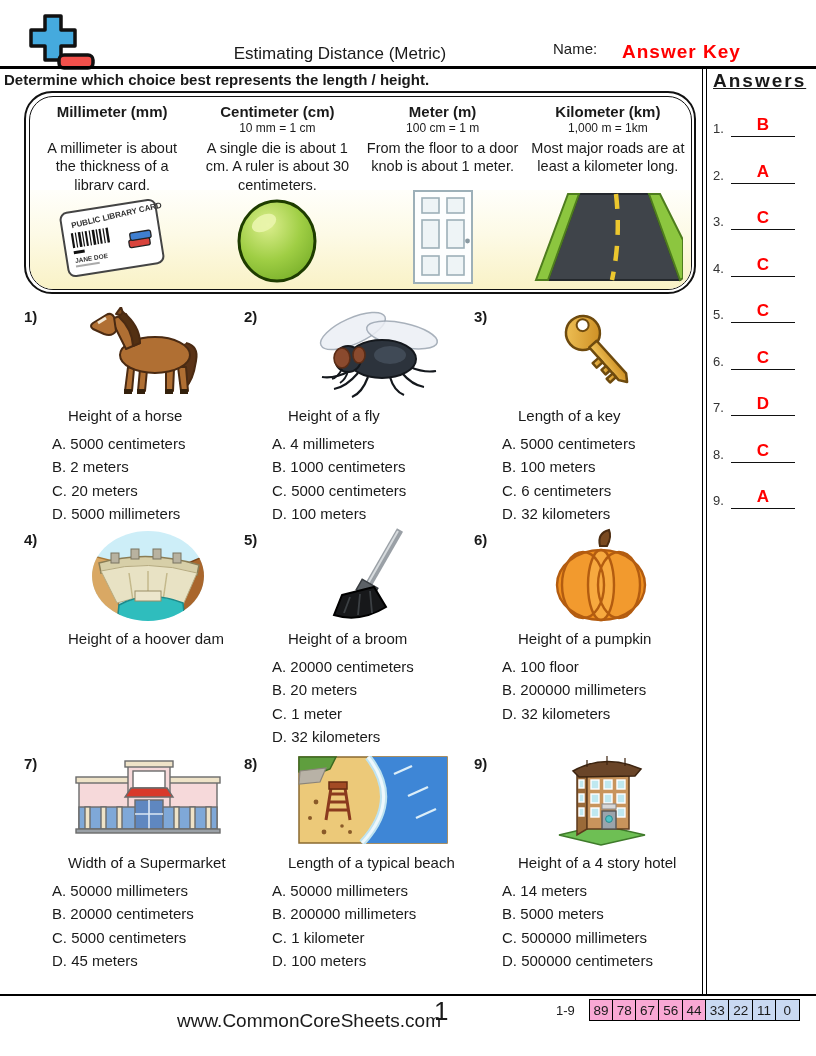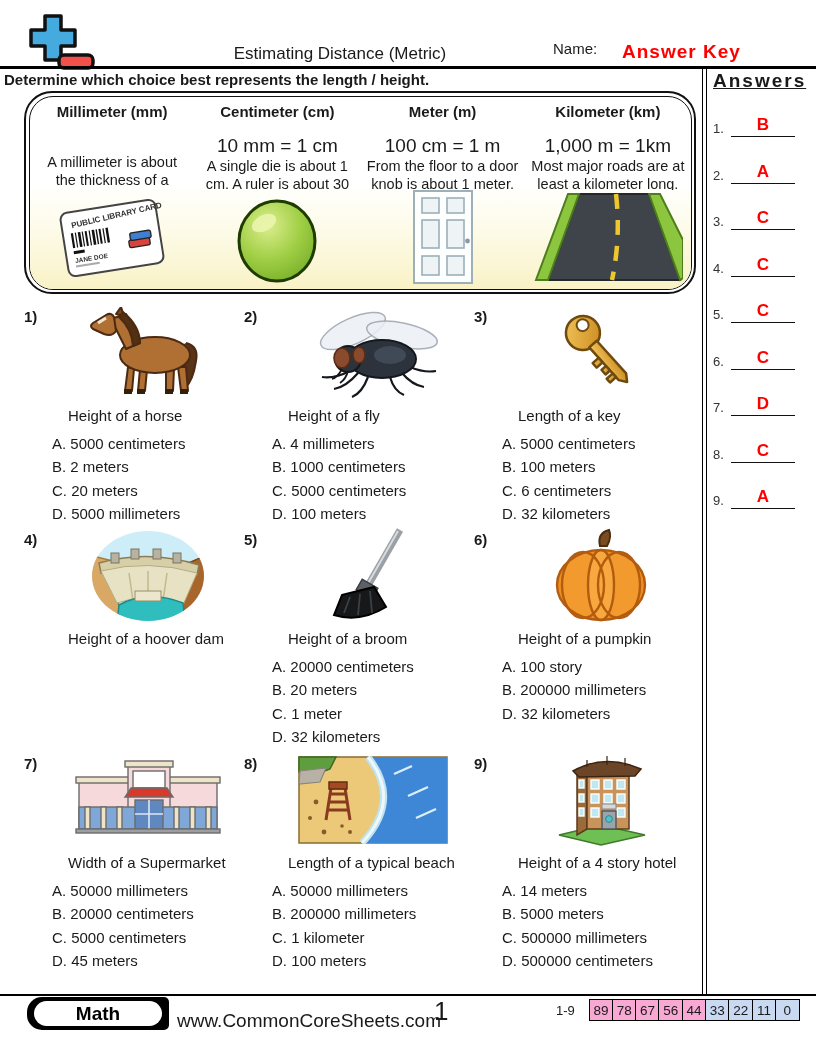--- a/index.html
+++ b/index.html
@@ -24,21 +24,21 @@
   .answer-item { position:absolute; left:10px; display:flex; align-items:flex-end; }
   .answer-num { font-size:13px; color:#333; width:18px; padding-bottom:1px; }
   .answer-letter { width:64px; text-align:center; font-size:17px; font-weight:bold; color:#ff0000; border-bottom:1.8px solid #111; padding-bottom:1px; }
 
   
   .info-box { position:absolute; left:24px; top:91px; width:672px; height:203px; border:2.5px solid #111; border-radius:28px; }
   .info-box-inner { position:absolute; inset:2.5px; border:1.2px solid #111; border-radius:24px; overflow:hidden; }
   .info-grid { position:absolute; left:0; top:4px; width:100%; display:flex; }
   .info-col { width:25%; padding:2px 6px; text-align:center; }
   .info-header { font-size:15px; font-weight:bold; }
-  .info-line1 { font-size:19px; min-height:18px; margin-top:15px; }
+  .info-line1 { font-size:12px; min-height:18px; margin-top:1px; }
   .info-body { font-size:14.5px; line-height:1.28; }
   .info-images { position:absolute; left:0; bottom:0; width:100%; height:99px;
     background:linear-gradient(180deg,#fffffb 0%,#fdfae6 45%,#f9f2c6 100%); display:flex; }
   .info-img { width:25%; display:flex; align-items:flex-end; justify-content:center; padding-bottom:4px; }
 
   
   .q-row { position:absolute; left:24px; width:676px; display:flex; }
   .q-row.r1 { top:305px; } .q-row.r2 { top:528px; } .q-row.r3 { top:752px; }
   .question { position:relative; }
   .question.c1 { width:220px; } .question.c2 { width:230px; } .question.c3 { width:226px; }
@@ -378,21 +378,21 @@
               <ellipse cx="55" cy="57" rx="44" ry="35"></ellipse>
               <ellipse cx="37" cy="57" rx="21" ry="33"></ellipse>
               <ellipse cx="73" cy="57" rx="21" ry="33"></ellipse>
               <ellipse cx="55" cy="57" rx="13" ry="35"></ellipse>
             </g>
           </svg>
         </span>
         </div>
       <div class="q-caption">Height of a pumpkin</div>
       <div class="q-choices">
-        <div class="q-choice">A. 100 story</div>
+        <div class="q-choice">A. 100 floor</div>
         <div class="q-choice">B. 200000 millimeters</div>
         <div class="q-choice">D. 32 kilometers</div>
       </div>
     </div>
   </div>
 
   <div class="q-row r3">
     <div class="question c1">
       <div class="q-top">
           <span class="q-num">7)</span>
@@ -501,23 +501,20 @@
       <div class="q-choices">
         <div class="q-choice">A. 14 meters</div>
         <div class="q-choice">B. 5000 meters</div>
         <div class="q-choice">C. 500000 millimeters</div>
         <div class="q-choice">D. 500000 centimeters</div>
       </div>
     </div>
   </div>
 
   <div class="footer-line"></div>
-  <div class="math-badge">
-    <div class="math-pill">Math</div>
-  </div>
   <div class="footer-url">www.CommonCoreSheets.com</div>
   <div class="page-num">1</div>
   <div class="score-label">1-9</div>
   <div class="score-boxes">
     <div class="score-box">89</div>
     <div class="score-box">78</div>
     <div class="score-box">67</div>
     <div class="score-box">56</div>
     <div class="score-box">44</div>
     <div class="score-box hl">33</div>

